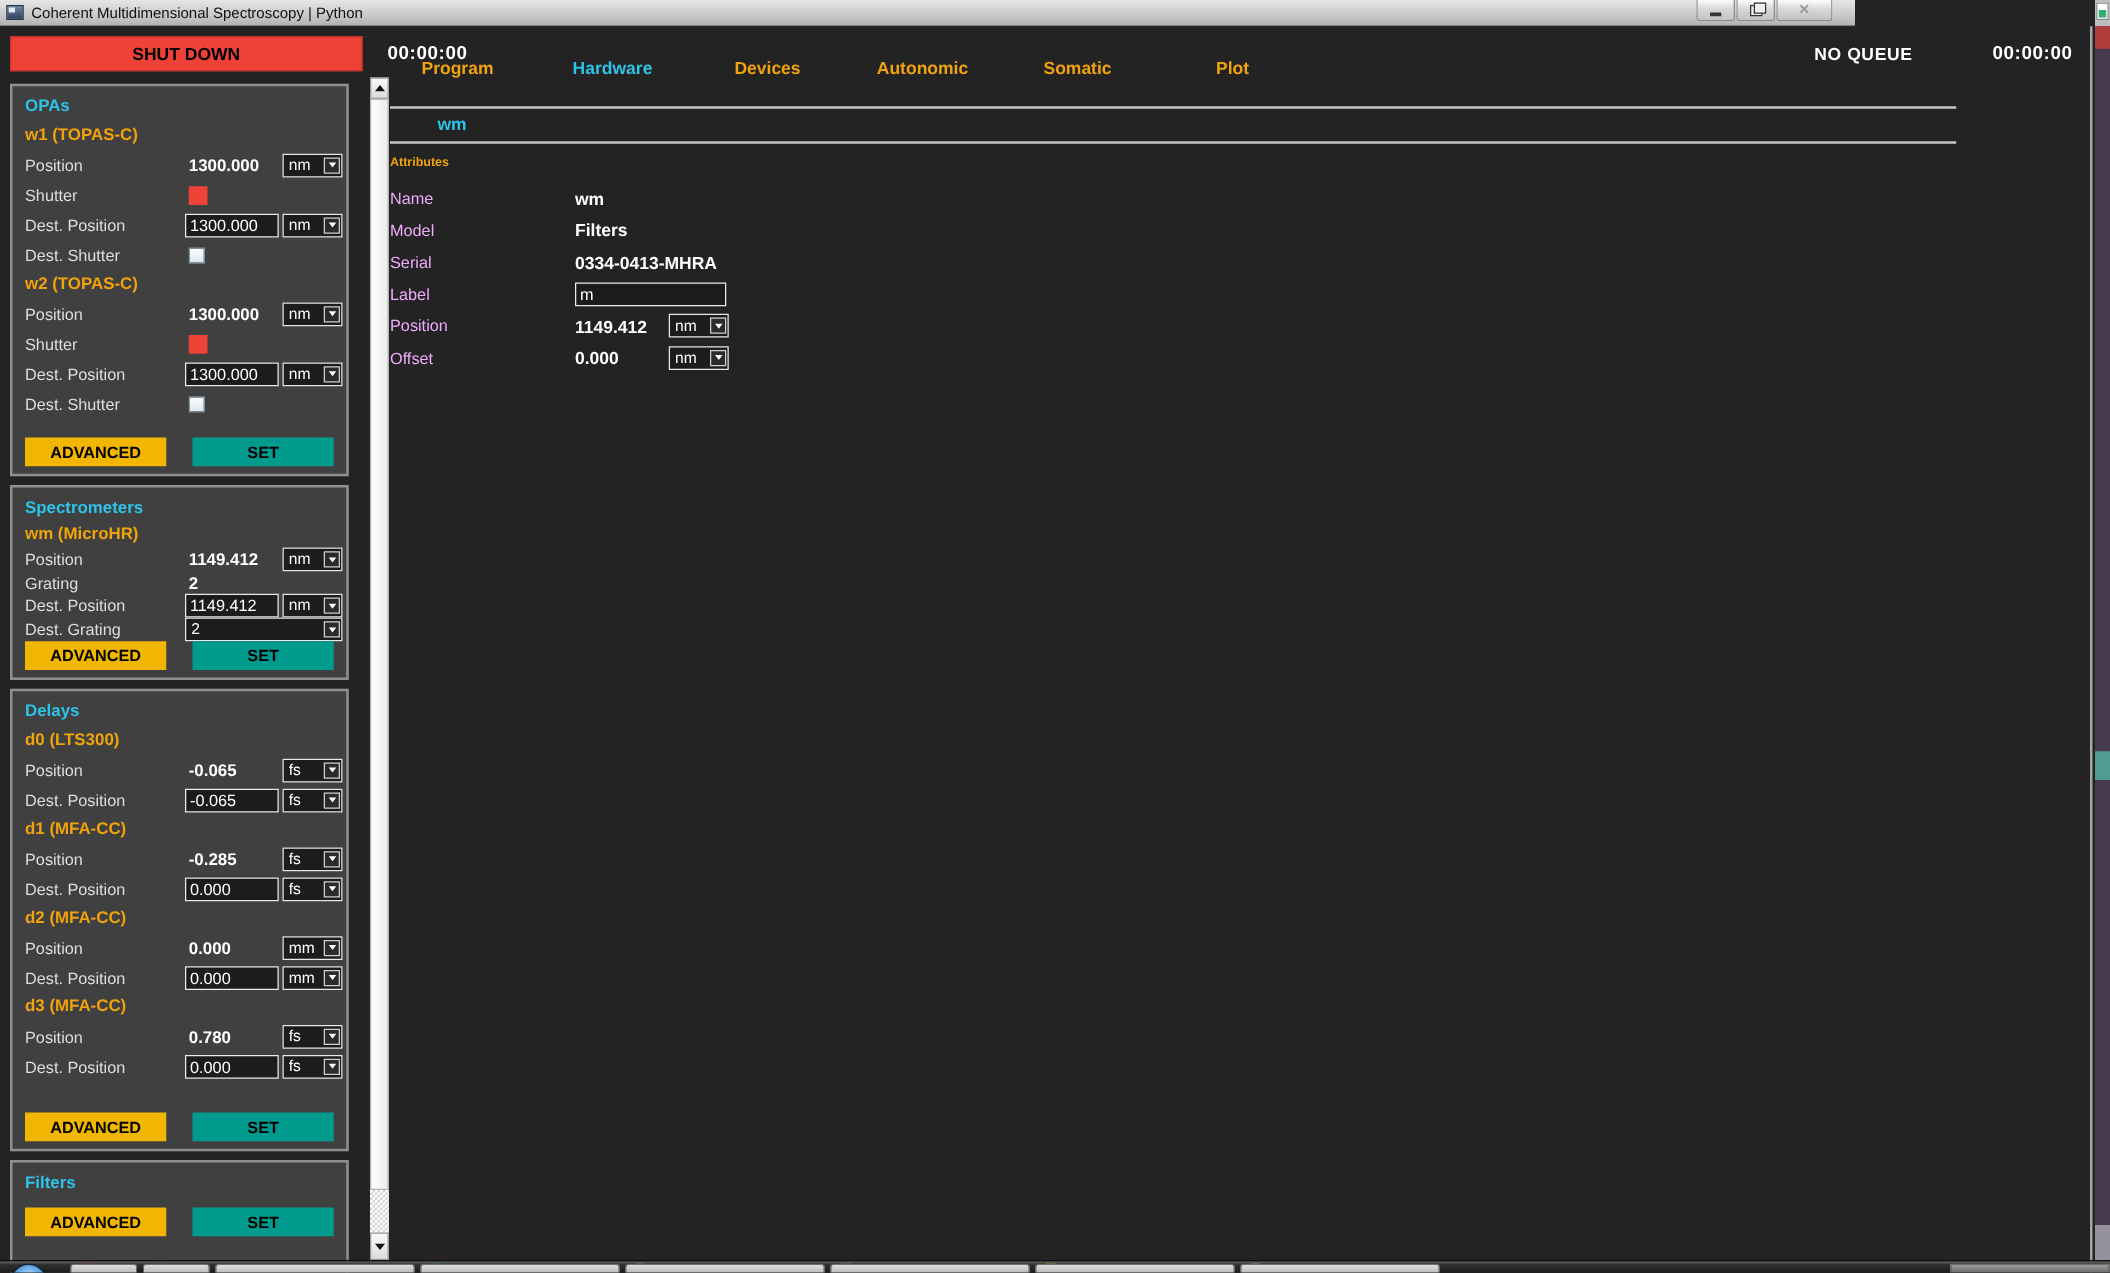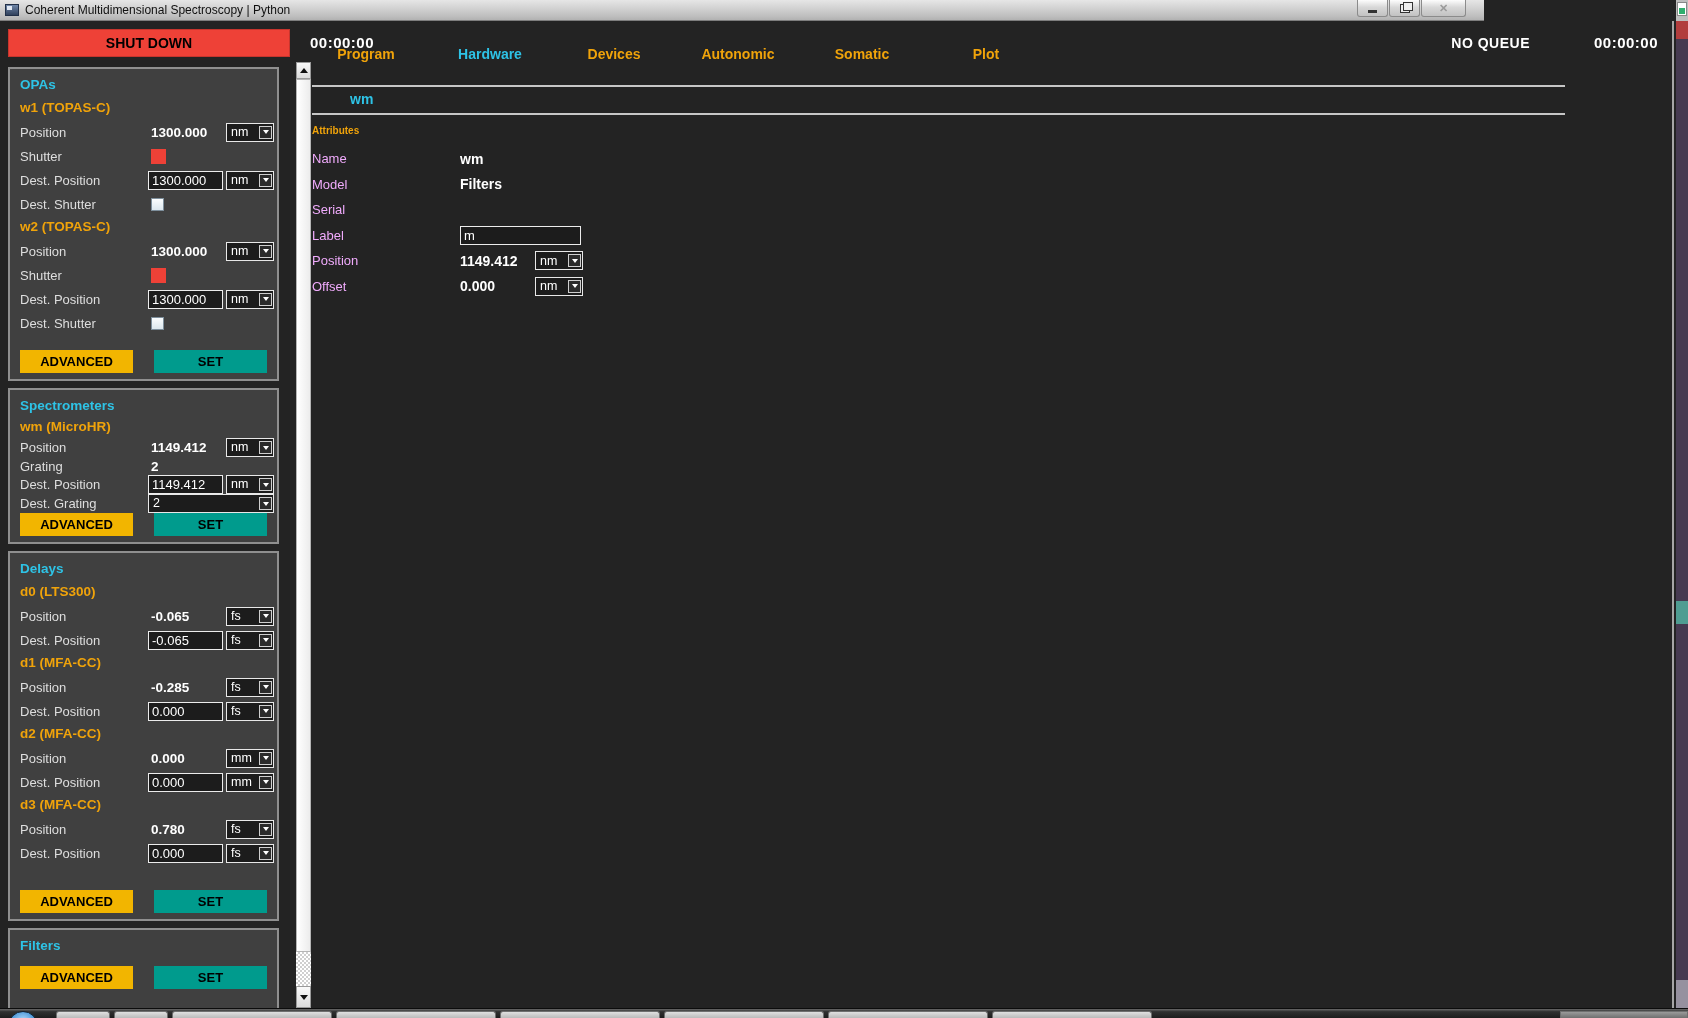--- a/index.html
+++ b/index.html
@@ -378,20 +378,21 @@
         <div class="mrow">
           <span class="mlab">Name</span>
           <span class="mval span">wm</span>
         </div>
         <div class="mrow">
           <span class="mlab">Model</span>
           <span class="mval span">Filters</span>
         </div>
         <div class="mrow">
           <span class="mlab">Serial</span>
+          <span class="mval span">0334-0413-MHRA</span>
         </div>
         <div class="mrow">
           <span class="mlab">Label</span>
           <input class="minp" readonly="" value="m" style="">
         </div>
         <div class="mrow">
           <span class="mlab">Position</span>
           <span class="mval">1149.412</span>
           <span class="combo">
             <span class="combo-text">nm</span>

